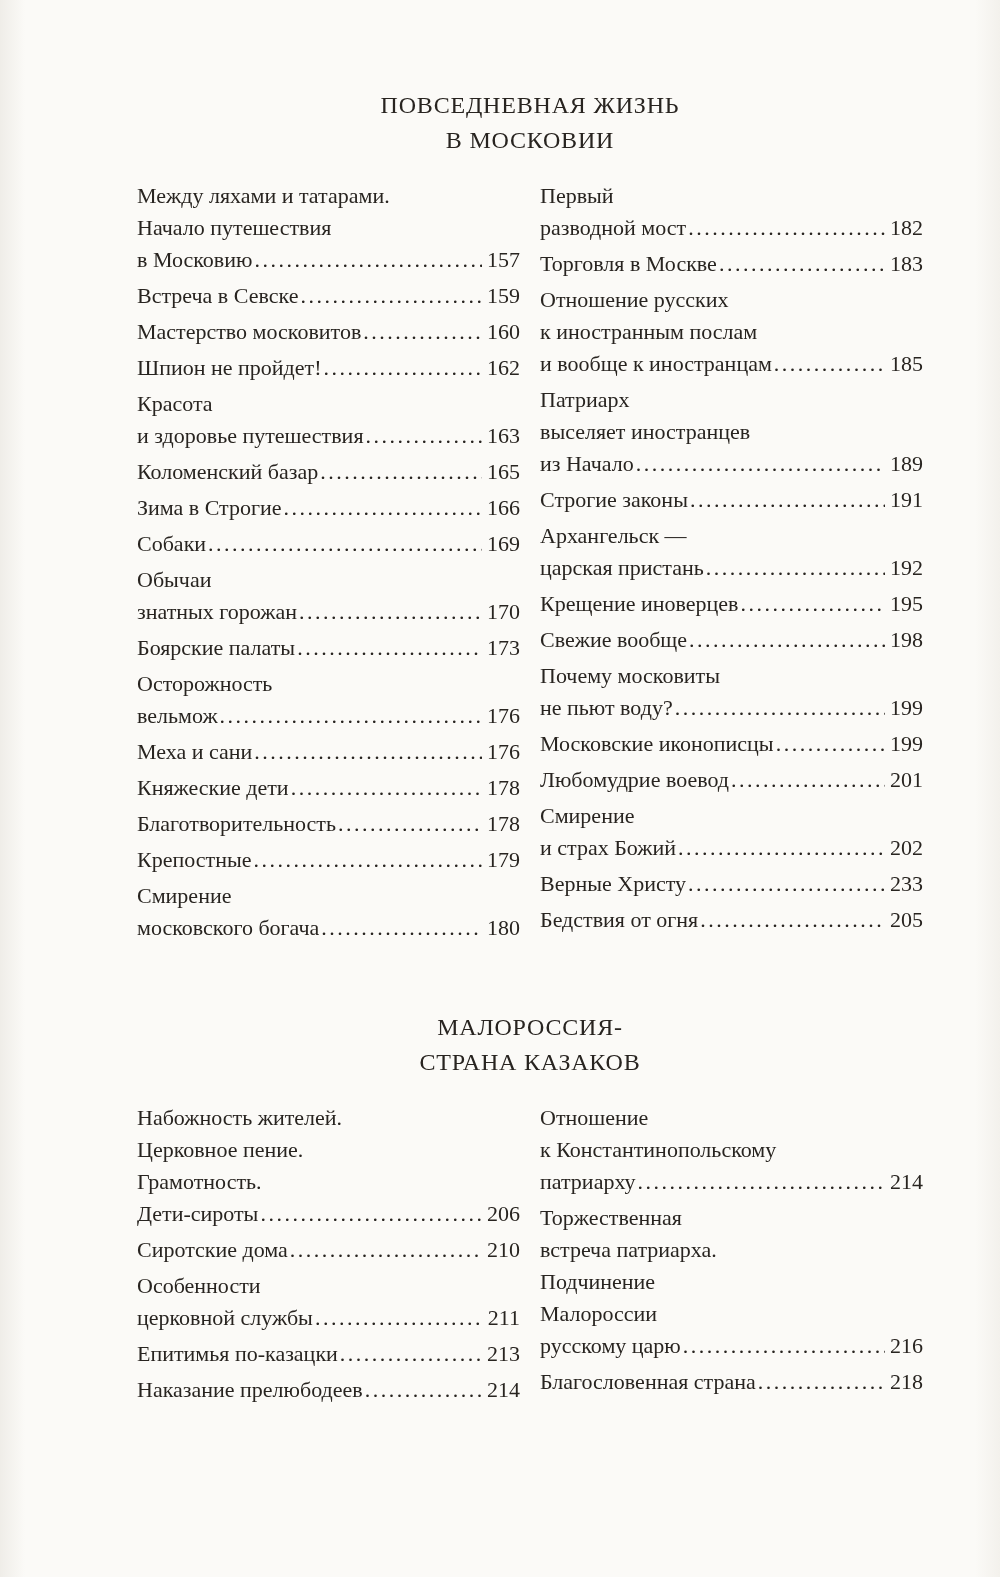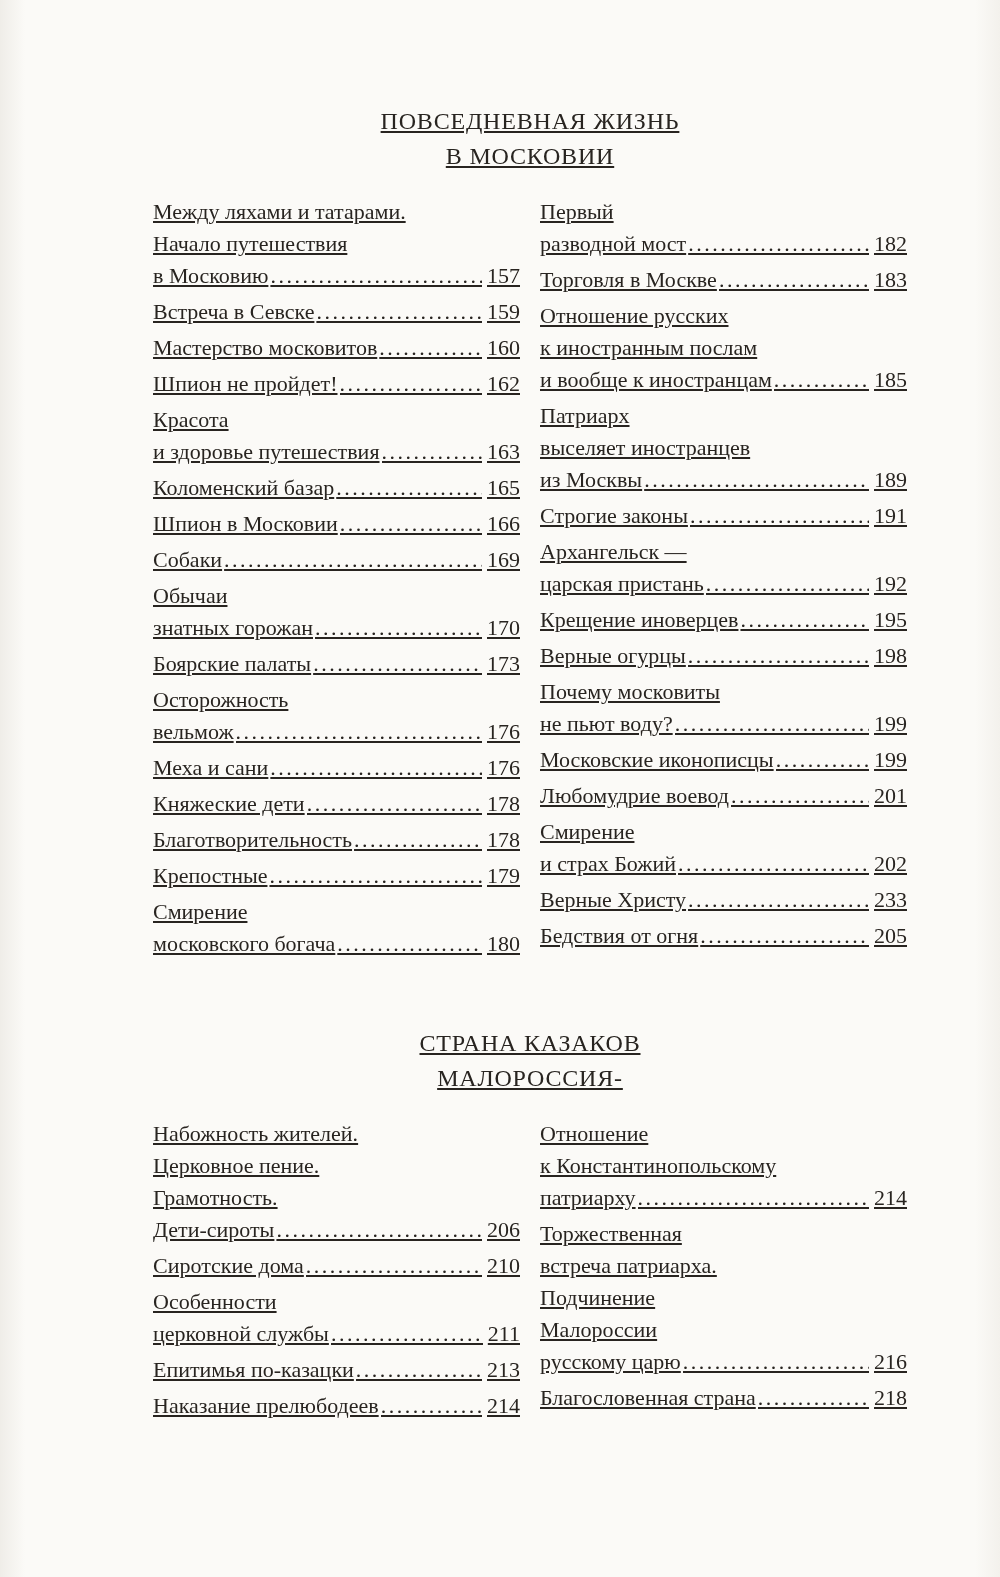--- a/index.html
+++ b/index.html
@@ -11,21 +11,21 @@
     color: #282420;
     -webkit-font-smoothing: antialiased;
   }
   .page {
     box-sizing: border-box;
     width: 1000px;
     height: 1577px;
     padding: 88px 77px 0 137px;
     overflow: hidden;
   }
-  .toc-section { margin: 16px; text-decoration: underline; }
+  .toc-section { margin: 0; }
   .toc-section + .toc-section { margin-top: 62px; }
   .section-title {
     margin: 0 0 22px 0;
     text-align: center;
     font-size: 24px;
     font-weight: 400;
     letter-spacing: 0.8px;
     line-height: 35px;
   }
   .columns {
@@ -119,21 +119,21 @@
             </div>
             <div class="entry">
               <div class="toc-line">
                 <span class="label">Коломенский базар</span>
                 <span class="dots"></span>
                 <span class="page-num">165</span>
               </div>
             </div>
             <div class="entry">
               <div class="toc-line">
-                <span class="label">Шпион в Московии</span>
+                <span class="label">Зима в Строгие</span>
                 <span class="dots"></span>
                 <span class="page-num">166</span>
               </div>
             </div>
             <div class="entry">
               <div class="toc-line">
                 <span class="label">Собаки</span>
                 <span class="dots"></span>
                 <span class="page-num">169</span>
               </div>
@@ -220,21 +220,21 @@
               <div class="toc-line">
                 <span class="label">и вообще к иностранцам</span>
                 <span class="dots"></span>
                 <span class="page-num">185</span>
               </div>
             </div>
             <div class="entry">
               <div class="pre-line">Патриарх</div>
               <div class="pre-line">выселяет иностранцев</div>
               <div class="toc-line">
-                <span class="label">из Москвы</span>
+                <span class="label">из Начало</span>
                 <span class="dots"></span>
                 <span class="page-num">189</span>
               </div>
             </div>
             <div class="entry">
               <div class="toc-line">
                 <span class="label">Строгие законы</span>
                 <span class="dots"></span>
                 <span class="page-num">191</span>
               </div>
@@ -249,21 +249,21 @@
             </div>
             <div class="entry">
               <div class="toc-line">
                 <span class="label">Крещение иноверцев</span>
                 <span class="dots"></span>
                 <span class="page-num">195</span>
               </div>
             </div>
             <div class="entry">
               <div class="toc-line">
-                <span class="label">Верные огурцы</span>
+                <span class="label">Свежие вообще</span>
                 <span class="dots"></span>
                 <span class="page-num">198</span>
               </div>
             </div>
             <div class="entry">
               <div class="pre-line">Почему московиты</div>
               <div class="toc-line">
                 <span class="label">не пьют воду?</span>
                 <span class="dots"></span>
                 <span class="page-num">199</span>
@@ -303,22 +303,22 @@
                 <span class="label">Бедствия от огня</span>
                 <span class="dots"></span>
                 <span class="page-num">205</span>
               </div>
             </div>
           </div>
         </div>
       </section>
       <section class="toc-section">
         <h2 class="section-title">
+          <div class="title-line">МАЛОРОССИЯ-</div>
           <div class="title-line">СТРАНА КАЗАКОВ</div>
-          <div class="title-line">МАЛОРОССИЯ-</div>
         </h2>
         <div class="columns">
           <div class="column">
             <div class="entry">
               <div class="pre-line">Набожность жителей.</div>
               <div class="pre-line">Церковное пение.</div>
               <div class="pre-line">Грамотность.</div>
               <div class="toc-line">
                 <span class="label">Дети-сироты</span>
                 <span class="dots"></span>

